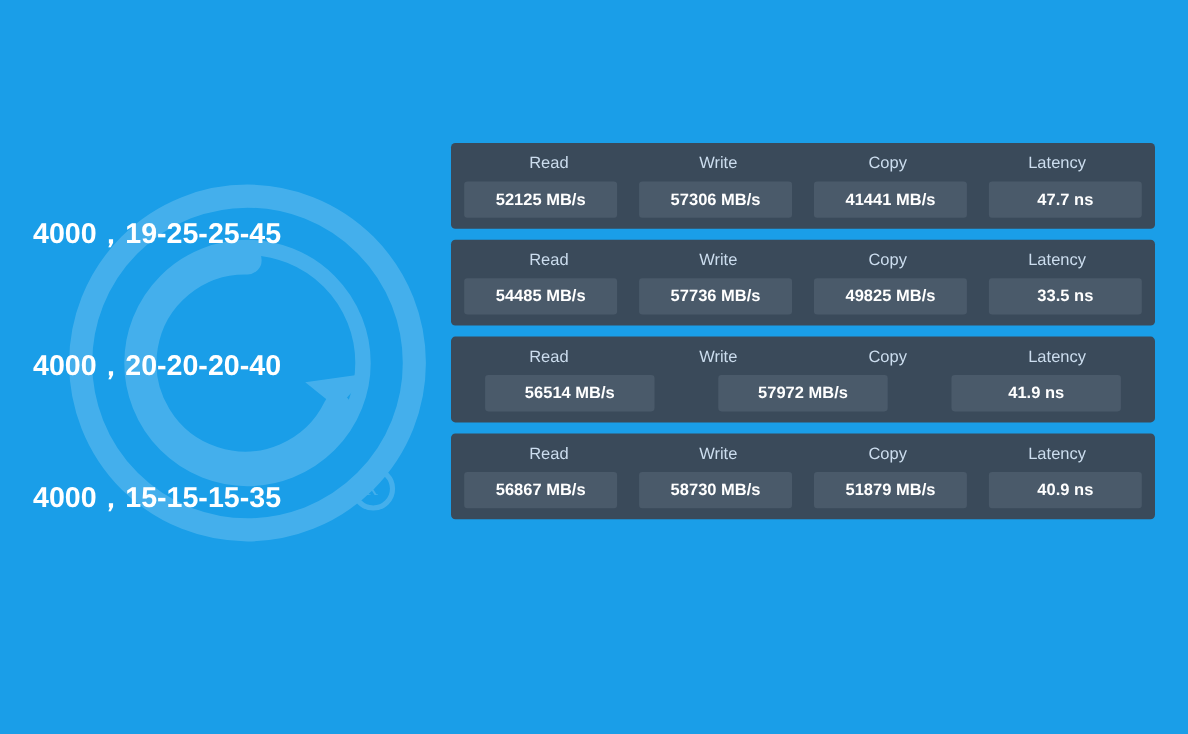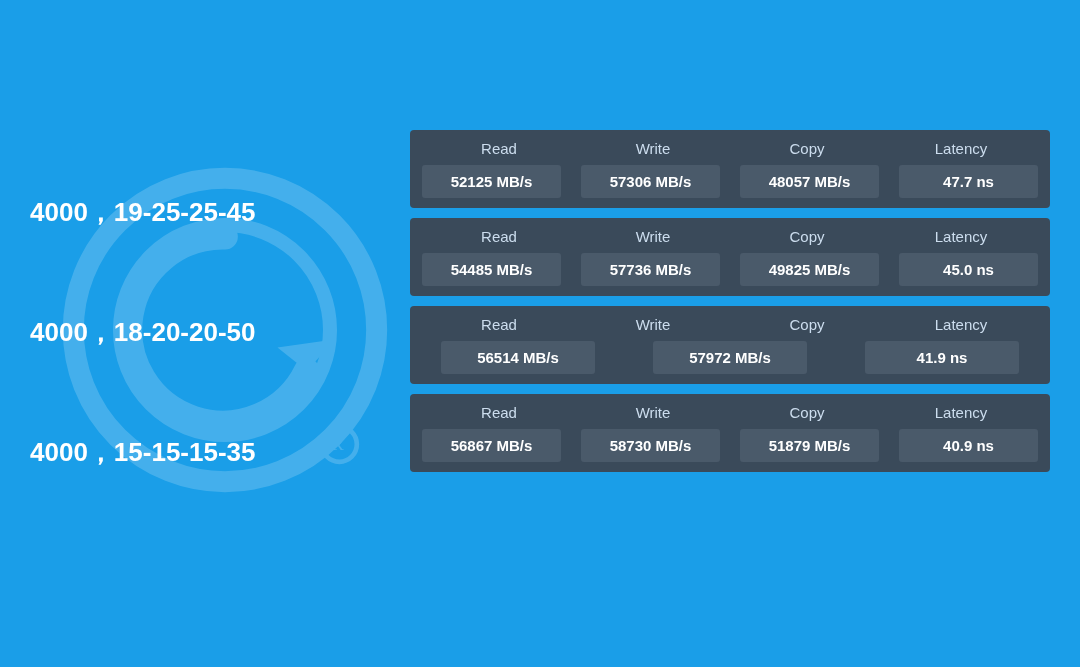--- a/index.html
+++ b/index.html
@@ -119,51 +119,51 @@
     <path d="M150 70 A80 80 0 1 0 220 185" stroke="white" stroke-width="22" fill="none" stroke-linecap="round"></path>
     <polygon points="220,185 195,165 245,158" fill="white"></polygon>
 
     <circle cx="248" cy="248" r="15" stroke="white" stroke-width="4" fill="none"></circle>
     <text x="241" y="253" font-size="16" fill="white" font-family="serif">R</text>
   </svg>
 </div>
 
 <div class="left-labels" id="left-labels">
     <div class="label-item">4000，19-25-25-45</div>
-    <div class="label-item">4000，18-20-20-50</div>
+    <div class="label-item">4000，20-20-20-40</div>
     <div class="label-item">4000，15-15-15-35</div>
   </div>
 
 <div class="content-area" id="content-area">
     <div class="bench-card">
       <div class="bench-header">
         <span>Read</span>
         <span>Write</span>
         <span>Copy</span>
         <span>Latency</span>
       </div>
       <div class="bench-values">
         <div class="bench-val">52125 MB/s</div>
         <div class="bench-val">57306 MB/s</div>
-        <div class="bench-val">48057 MB/s</div>
+        <div class="bench-val">41441 MB/s</div>
         <div class="bench-val">47.7 ns</div>
       </div>
     </div>
     <div class="bench-card">
       <div class="bench-header">
         <span>Read</span>
         <span>Write</span>
         <span>Copy</span>
         <span>Latency</span>
       </div>
       <div class="bench-values">
         <div class="bench-val">54485 MB/s</div>
         <div class="bench-val">57736 MB/s</div>
         <div class="bench-val">49825 MB/s</div>
-        <div class="bench-val">45.0 ns</div>
+        <div class="bench-val">33.5 ns</div>
       </div>
     </div>
     <div class="bench-card">
       <div class="bench-header">
         <span>Read</span>
         <span>Write</span>
         <span>Copy</span>
         <span>Latency</span>
       </div>
       <div class="bench-values">

